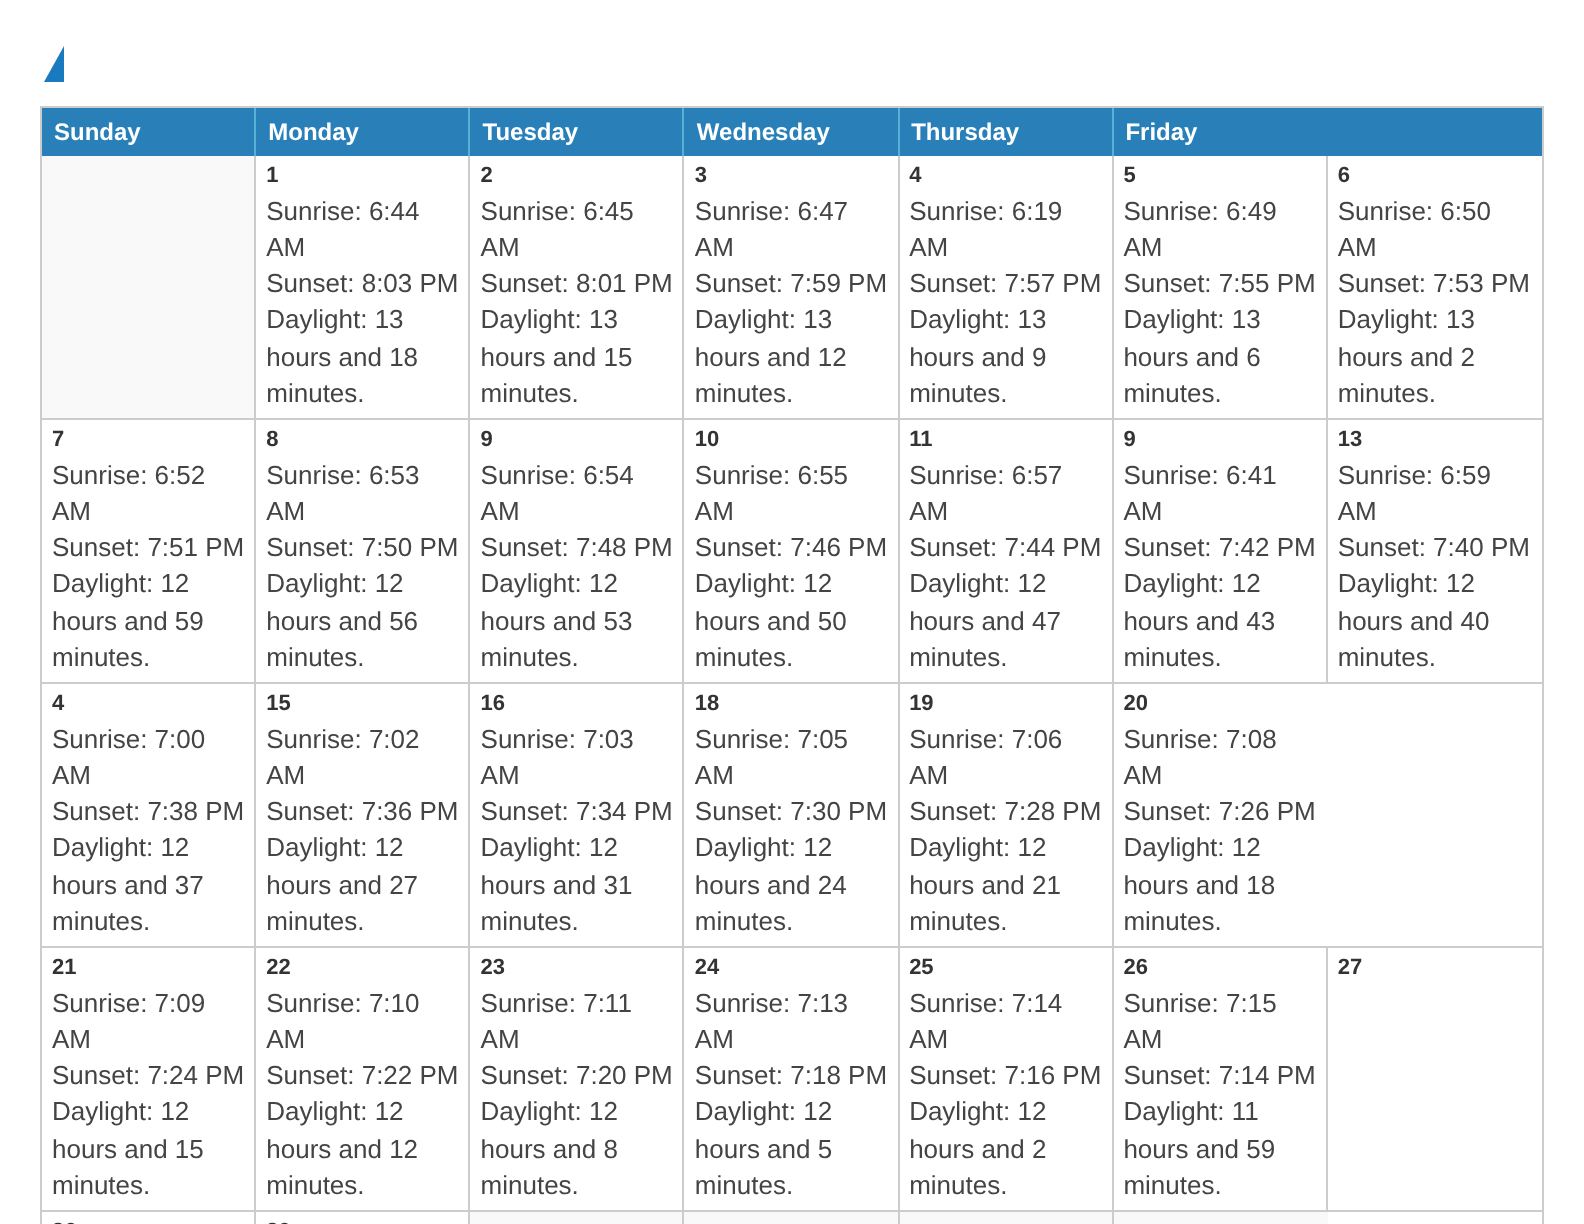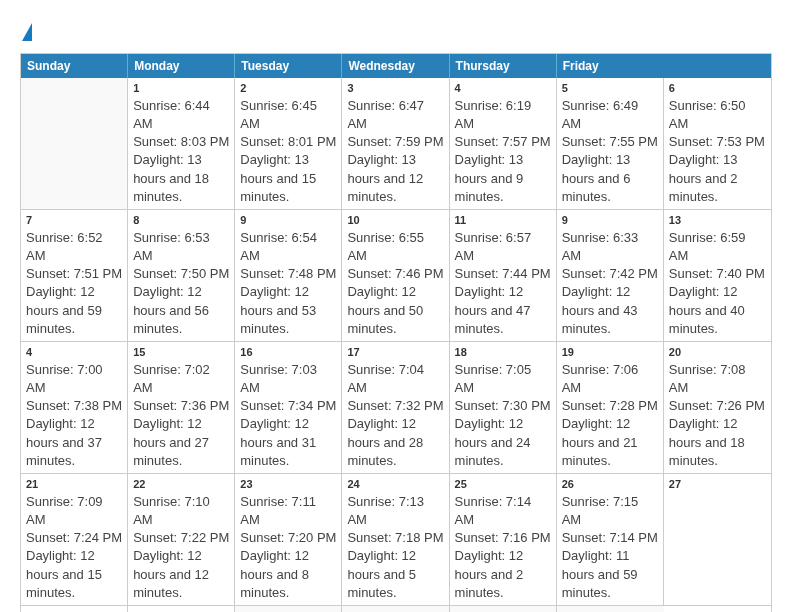--- a/index.html
+++ b/index.html
@@ -189,43 +189,39 @@
           <div class="day-cell">
             <span class="day-number">10</span>
             <div class="day-info"><span>Sunrise: 6:55 AM</span><br><span>Sunset: 7:46 PM</span><br><span>Daylight: 12 hours and 50 minutes.</span></div>
           </div>
           <div class="day-cell">
             <span class="day-number">11</span>
             <div class="day-info"><span>Sunrise: 6:57 AM</span><br><span>Sunset: 7:44 PM</span><br><span>Daylight: 12 hours and 47 minutes.</span></div>
           </div>
           <div class="day-cell">
             <span class="day-number">9</span>
-            <div class="day-info"><span>Sunrise: 6:33 AM</span><br><span>Sunset: 7:42 PM</span><br><span>Daylight: 12 hours and 43 minutes.</span></div>
+            <div class="day-info"><span>Sunrise: 6:41 AM</span><br><span>Sunset: 7:42 PM</span><br><span>Daylight: 12 hours and 43 minutes.</span></div>
           </div>
           <div class="day-cell">
             <span class="day-number">13</span>
             <div class="day-info"><span>Sunrise: 6:59 AM</span><br><span>Sunset: 7:40 PM</span><br><span>Daylight: 12 hours and 40 minutes.</span></div>
           </div>
         </div>
         <div class="week-row">
           <div class="day-cell">
             <span class="day-number">4</span>
             <div class="day-info"><span>Sunrise: 7:00 AM</span><br><span>Sunset: 7:38 PM</span><br><span>Daylight: 12 hours and 37 minutes.</span></div>
           </div>
           <div class="day-cell">
             <span class="day-number">15</span>
             <div class="day-info"><span>Sunrise: 7:02 AM</span><br><span>Sunset: 7:36 PM</span><br><span>Daylight: 12 hours and 27 minutes.</span></div>
           </div>
           <div class="day-cell">
             <span class="day-number">16</span>
             <div class="day-info"><span>Sunrise: 7:03 AM</span><br><span>Sunset: 7:34 PM</span><br><span>Daylight: 12 hours and 31 minutes.</span></div>
-          </div>
-          <div class="day-cell">
-            <span class="day-number">17</span>
-            <div class="day-info"><span>Sunrise: 7:04 AM</span><br><span>Sunset: 7:32 PM</span><br><span>Daylight: 12 hours and 28 minutes.</span></div>
           </div>
           <div class="day-cell">
             <span class="day-number">18</span>
             <div class="day-info"><span>Sunrise: 7:05 AM</span><br><span>Sunset: 7:30 PM</span><br><span>Daylight: 12 hours and 24 minutes.</span></div>
           </div>
           <div class="day-cell">
             <span class="day-number">19</span>
             <div class="day-info"><span>Sunrise: 7:06 AM</span><br><span>Sunset: 7:28 PM</span><br><span>Daylight: 12 hours and 21 minutes.</span></div>
           </div>
           <div class="day-cell">

